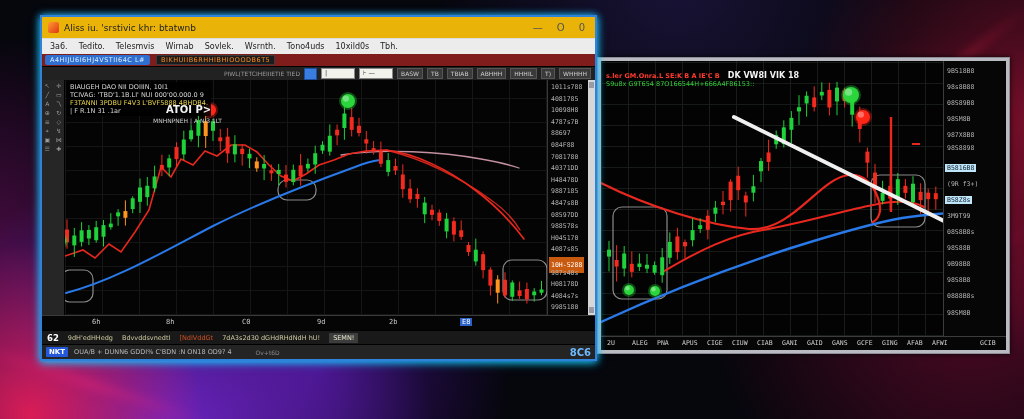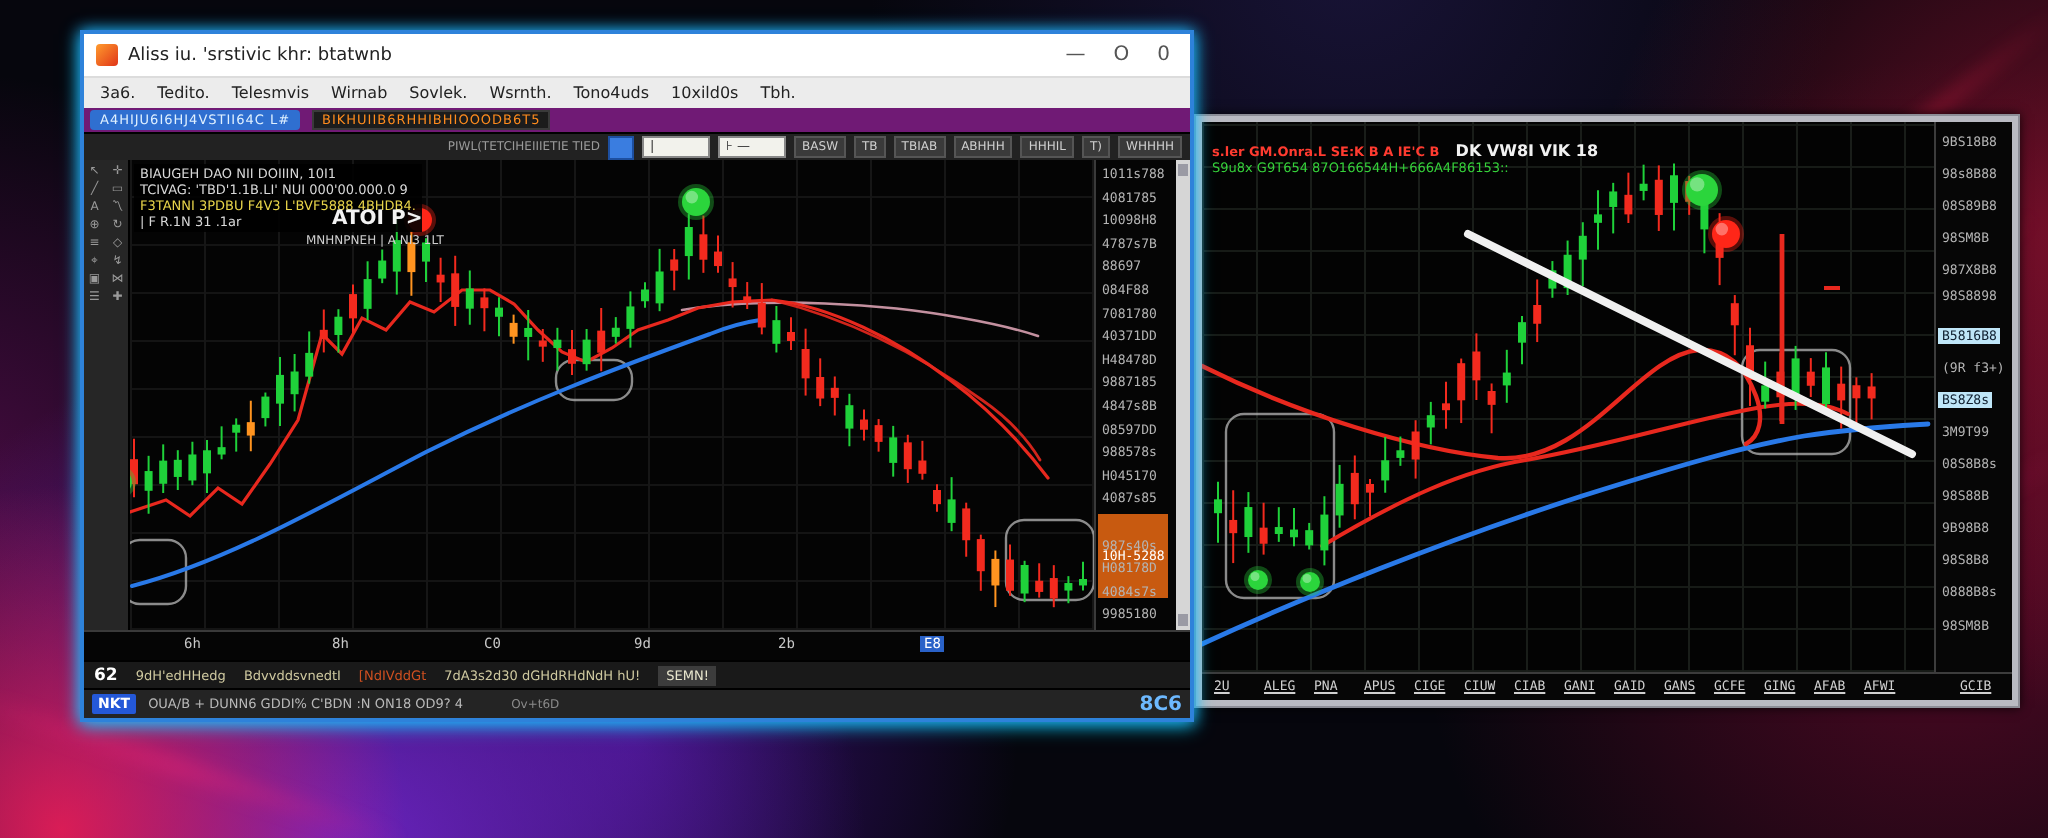--- a/index.html
+++ b/index.html
@@ -17,28 +17,28 @@
       #06060d;
   }
   .streak{position:absolute;filter:blur(4px);opacity:.55;pointer-events:none;}
   
   #lwin{
     position:absolute;left:40px;top:15px;width:557px;height:346px;
     border:2px solid #2e82da;box-sizing:border-box;background:#101010;
     box-shadow:0 0 7px rgba(40,170,255,.9),0 2px 9px rgba(0,230,255,.7);
     z-index:3;display:flex;flex-direction:column;
   }
-  .titlebar{height:21px;background:#ffffff;display:flex;align-items:center;padding:0 6px;gap:5px;flex:0 0 auto;}
+  .titlebar{height:21px;background:#eab308;display:flex;align-items:center;padding:0 6px;gap:5px;flex:0 0 auto;}
   .logo{width:11px;height:11px;border-radius:2px;background:linear-gradient(135deg,#ff9b2e,#e03518);flex:0 0 auto;}
   .title-text{font-size:9px;color:#222;white-space:nowrap;overflow:hidden;flex:1;}
   .winctl{display:flex;gap:14px;color:#555;font-size:10px;line-height:10px;padding-right:4px;}
   .winctl span{cursor:default;}
   .menubar{height:15px;background:#ececec;border-top:1px solid #dcdcdc;display:flex;align-items:center;gap:11px;padding:0 8px;flex:0 0 auto;}
   .menubar span{font-size:8px;color:#222;white-space:nowrap;}
-  .tb1{height:12px;background:#701a75;display:flex;align-items:center;gap:6px;padding:0 3px;flex:0 0 auto;}
+  .tb1{height:12px;background:#7f1d1d;display:flex;align-items:center;gap:6px;padding:0 3px;flex:0 0 auto;}
   .tb1-blue{background:#2f6fd0;border-radius:2px;color:#dff0ff;font-size:6.5px;letter-spacing:.5px;padding:1px 5px;white-space:nowrap;overflow:hidden;max-width:225px;}
   .tb1-orange{background:#1c1c1c;border:1px solid #3a3a3a;color:#ff8c1e;font-size:6.5px;letter-spacing:.5px;padding:0 4px;white-space:nowrap;overflow:hidden;max-width:255px;}
   .tb2{height:13px;background:#222;border-top:1px solid #000;display:flex;align-items:center;gap:4px;padding:0 4px;flex:0 0 auto;}
   .tb2-info{margin-left:auto;color:#9a9a9a;font-size:6px;white-space:nowrap;overflow:hidden;max-width:120px;}
   .tb2 .wbox{background:#f2f2ec;border:1px solid #888;color:#333;font-size:6.5px;height:9px;line-height:9px;padding:0 3px;min-width:26px;}
   .tb2 .bluebtn{background:#3a7de0;width:11px;height:10px;border:1px solid #1d4fa0;}
   .tb2 .gbtn{background:#3a3a3a;border:1px solid #555;color:#cfcfcf;font-size:6px;height:9px;line-height:9px;padding:0 3px;white-space:nowrap;}
   .mainrow{flex:1;display:flex;min-height:0;position:relative;background:#000;}
   #sidebar-tools{width:22px;background:#262626;border-right:1px solid #000;display:grid;grid-template-columns:1fr 1fr;align-content:start;padding-top:2px;gap:1px;}
   #sidebar-tools span{color:#9a9a9a;font-size:6px;text-align:center;line-height:8px;}
@@ -47,21 +47,21 @@
       repeating-linear-gradient(0deg,#141414 0 1px,transparent 1px 24px),
       #040404;overflow:hidden;}
   #lchart svg,#rchart svg{position:absolute;left:0;top:0;}
   .corner-text{position:absolute;left:2px;top:2px;background:rgba(0,0,0,.9);padding:1px 3px;z-index:5;}
   .corner-text div{font-size:6.5px;line-height:8px;color:#d8d8d8;white-space:nowrap;}
   .corner-text div.yellow{color:#e8d44a;}
   .chart-label{position:absolute;color:#f2f2f2;font-size:10px;font-weight:bold;z-index:5;white-space:nowrap;}
   .chart-sublabel{position:absolute;color:#cfcfcf;font-size:6px;z-index:5;white-space:nowrap;}
   #lprice{width:40px;background:#050505;border-left:1px solid #3a3a3a;position:relative;}
   .pricelab{position:absolute;left:3px;font-size:6.5px;color:#b4b4b4;font-family:"DejaVu Sans Mono",monospace;white-space:nowrap;}
-  .pricelab.hl-orange{background:#c85a10;color:#fff;padding:17px 2px;left:1px;}
+  .pricelab.hl-orange{background:#c85a10;color:#fff;padding:4px 2px;left:1px;}
   .pricelab.hl-blue{background:#bfe6f8;color:#102030;padding:0 2px;left:1px;}
   #lscroll{width:7px;background:#d6d6d6;position:relative;}
   #lscroll i{position:absolute;left:1px;width:5px;height:6px;background:#9a9aa4;}
   .timeaxis{height:14px;background:#050505;border-top:1px solid #3a3a3a;position:relative;flex:0 0 auto;}
   .timelab{position:absolute;top:2px;font-size:7px;color:#c8c8c8;font-family:"DejaVu Sans Mono",monospace;}
   .timelab.hl{background:#2a62c8;color:#fff;padding:0 2px;}
   .tabsrow{height:13px;background:#191919;border-top:1px solid #000;display:flex;align-items:center;gap:9px;padding:0 5px;flex:0 0 auto;}
   .tabsrow .num{color:#fff;font-weight:bold;font-size:8.5px;}
   .tabsrow span.tab{font-size:6.5px;color:#cfc9a0;white-space:nowrap;}
   .tabsrow span.tab.warn{color:#d05020;}
@@ -79,23 +79,23 @@
   }
   #rinner{width:100%;height:100%;background:#020202;position:relative;display:flex;flex-direction:column;}
   #rchart{position:relative;flex:1;background:
       repeating-linear-gradient(90deg,#191d19 0 1px,transparent 1px 27px),
       repeating-linear-gradient(0deg,#171b17 0 1px,transparent 1px 21px),
       #030303;overflow:hidden;}
   #rheader{position:absolute;left:5px;top:2px;z-index:5;white-space:nowrap;}
   #rheader .red{color:#ff3b30;font-size:6.5px;font-weight:bold;}
   #rheader .white{color:#f2f2f2;font-size:8px;font-weight:bold;margin-left:3px;}
   #rgreen{position:absolute;left:5px;top:19px;color:#35d13a;font-size:6.5px;z-index:5;white-space:nowrap;}
-  #rprice{width:38px;background:#060606;border-left:1px solid #3c3c3c;position:relative;}
+  #rprice{width:38px;background:#060606;border-left:1px solid #3c3c3c;position:relative;padding-left:24px;}
   #rtime{height:13px;background:#060606;border-top:1px solid #3c3c3c;position:relative;flex:0 0 auto;}
-  #rtime .timelab{font-size:6.5px;top:2px;color:#d0d0d0;text-decoration:underline;}
+  #rtime .timelab{font-size:6.5px;top:2px;color:#d0d0d0;}
   .rrow{flex:1;display:flex;min-height:0;}
 </style>
 </head>
 <body>
 
 <div class="streak" style="right:-30px;top:70px;width:220px;height:7px;background:linear-gradient(90deg,transparent,rgba(225,30,70,.8),transparent);transform:rotate(-38deg);"></div>
 <div class="streak" style="right:-20px;top:170px;width:200px;height:6px;background:linear-gradient(90deg,transparent,rgba(200,25,80,.7),transparent);transform:rotate(-42deg);"></div>
 <div class="streak" style="right:-40px;top:280px;width:260px;height:8px;background:linear-gradient(90deg,transparent,rgba(180,20,90,.6),transparent);transform:rotate(-30deg);"></div>
 <div class="streak" style="left:-30px;bottom:30px;width:240px;height:10px;background:linear-gradient(90deg,transparent,rgba(255,40,120,.55),transparent);transform:rotate(18deg);"></div>
 

